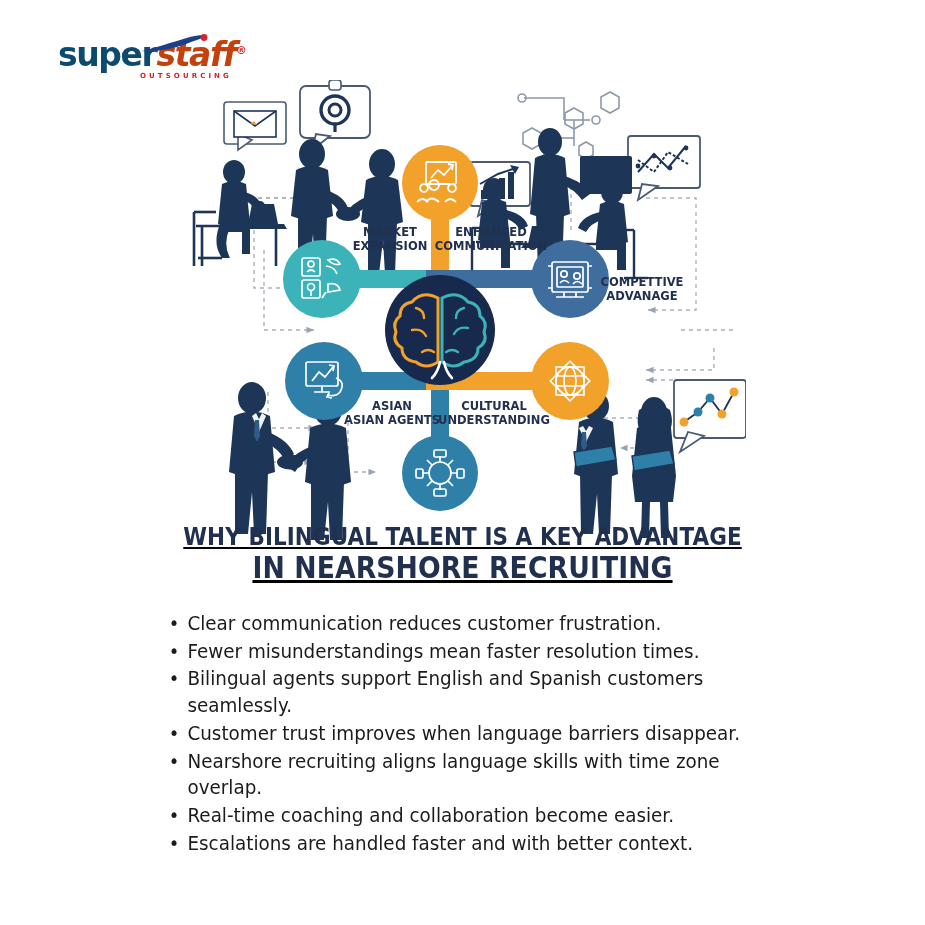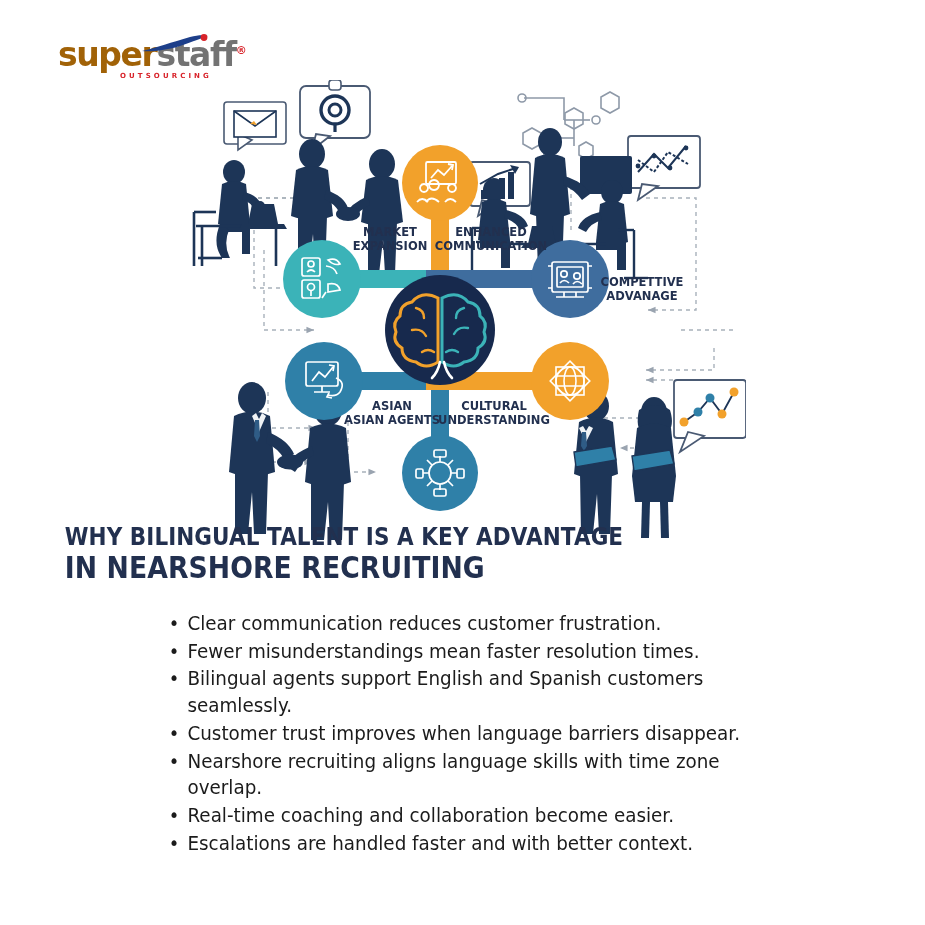--- a/index.html
+++ b/index.html
@@ -25,37 +25,37 @@
   }
   #logo .logo-word {
     font-family: "DejaVu Sans", sans-serif;
     font-weight: bold;
     font-size: 33px;
     letter-spacing: -1.4px;
     line-height: 1;
     display: block;
     white-space: nowrap;
   }
-  #logo .logo-super { color: #a16207; }
-  #logo .logo-staff { color: #737373; }
+  #logo .logo-super { color: #0c4a6e; }
+  #logo .logo-staff { color: #c2410c; font-style: italic; }
   #logo .logo-reg {
     color: #d8232a;
     font-size: 11px;
     vertical-align: super;
     font-weight: bold;
   }
   #logo .logo-sub {
     display: block;
     color: #d8232a;
     font-family: "DejaVu Sans", sans-serif;
     font-size: 7px;
     font-weight: bold;
     letter-spacing: 3.1px;
     margin-top: 1px;
-    margin-left: 62px;
+    margin-left: 82px;
   }
   #logo .logo-swoosh {
     position: absolute;
     left: 84px;
     top: -4px;
     width: 68px;
     height: 20px;
   }
 
   
@@ -69,20 +69,22 @@
   #infographic svg {
     display: block;
   }
 
   
   #headline {
     position: absolute;
     left: 0;
     top: 524px;
     width: 925px;
+    text-align: center;
+    text-decoration: underline;
   }
   #headline .h-line1,
   #headline .h-line2 {
     font-family: "DejaVu Sans", sans-serif;
     font-weight: bold;
     color: #22304f;
     display: block;
     line-height: 1.06;
     white-space: nowrap;
     transform: scaleX(0.86);

